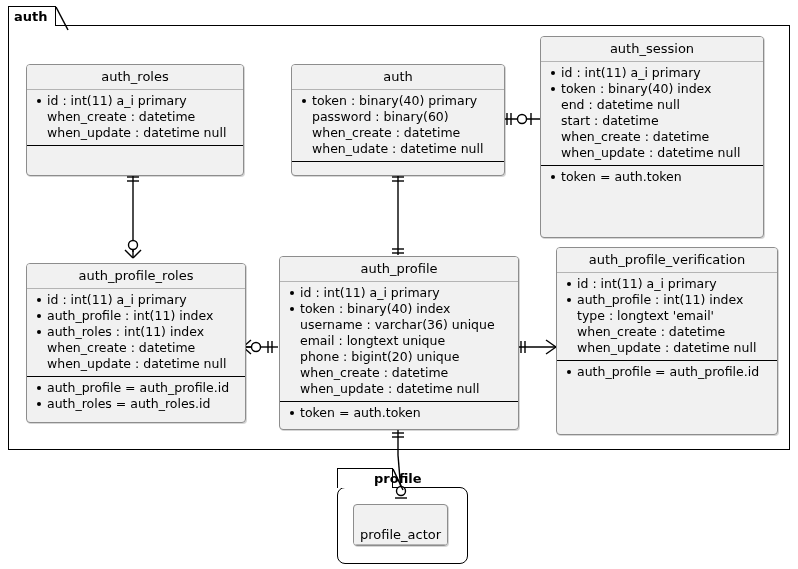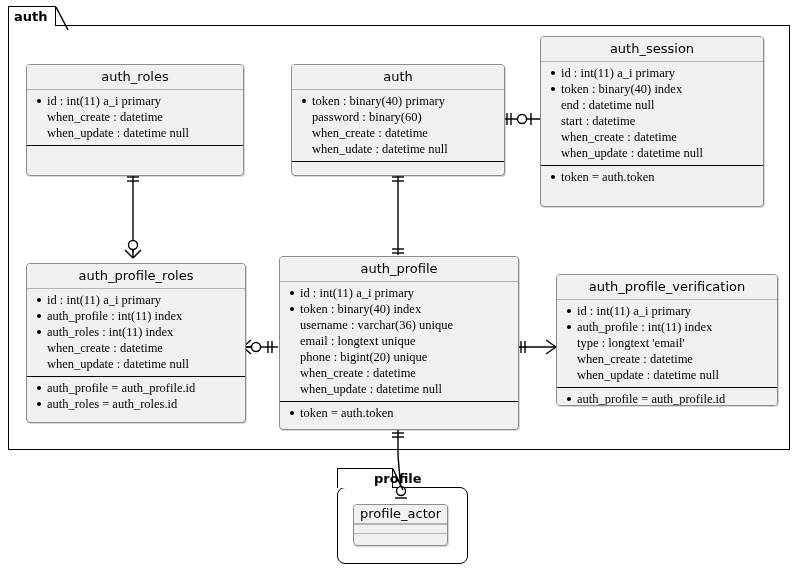--- a/index.html
+++ b/index.html
@@ -83,21 +83,20 @@
     height: 9px;
     padding: 0;
   }
   .field {
     font-size: 12.5px;
     line-height: 16px;
     color: #000;
     white-space: nowrap;
     position: relative;
     padding-left: 12px;
-    font-family: Liberation Serif, serif;
   }
   .field.key::before {
     content: "";
     position: absolute;
     left: 2px;
     top: 6px;
     width: 4px;
     height: 4px;
     border-radius: 50%;
     background: #000;
@@ -214,21 +213,21 @@
     <div class="entity-title">auth</div>
     <div class="entity-section">
       <div class="field key">token : binary(40) primary</div>
       <div class="field">password : binary(60)</div>
       <div class="field">when_create : datetime</div>
       <div class="field">when_udate : datetime null</div>
     </div>
     <div class="entity-section empty-row"></div>
   </div>
 
-  <div class="entity" style="left:540px; top:36px; width:224px; height:171px;">
+  <div class="entity" style="left:540px; top:36px; width:224px; height:202px;">
     <div class="entity-title">auth_session</div>
     <div class="entity-section">
       <div class="field key">id : int(11) a_i primary</div>
       <div class="field key">token : binary(40) index</div>
       <div class="field">end : datetime null</div>
       <div class="field">start : datetime</div>
       <div class="field">when_create : datetime</div>
       <div class="field">when_update : datetime null</div>
     </div>
     <div class="entity-section">
@@ -260,33 +259,33 @@
       <div class="field">email : longtext unique</div>
       <div class="field">phone : bigint(20) unique</div>
       <div class="field">when_create : datetime</div>
       <div class="field">when_update : datetime null</div>
     </div>
     <div class="entity-section">
       <div class="field key">token = auth.token</div>
     </div>
   </div>
 
-  <div class="entity" style="left:556px; top:274px; width:222px; height:132px;">
+  <div class="entity" style="left:556px; top:247px; width:222px; height:188px;">
     <div class="entity-title">auth_profile_verification</div>
     <div class="entity-section">
       <div class="field key">id : int(11) a_i primary</div>
       <div class="field key">auth_profile : int(11) index</div>
       <div class="field">type : longtext 'email'</div>
       <div class="field">when_create : datetime</div>
       <div class="field">when_update : datetime null</div>
     </div>
     <div class="entity-section">
       <div class="field key">auth_profile = auth_profile.id</div>
     </div>
   </div>
 
   <div class="entity" style="left:353px; top:504px; width:95px; height:42px;">
-    <div class="entity-title" style="text-align:left; padding:1px 6px 2px 6px;">profile_actor</div>
+    <div class="entity-title" style="text-align:left; padding:12px 6px 2px 6px;margin-top:10px;">profile_actor</div>
     <div class="entity-section empty-row" style="height:8px; border-top:1px solid #b4b4b4;"></div>
     <div class="entity-section empty-row" style="height:8px; border-top:1px solid #b4b4b4;"></div>
   </div>
 
 </div>
 
 </body></html>

